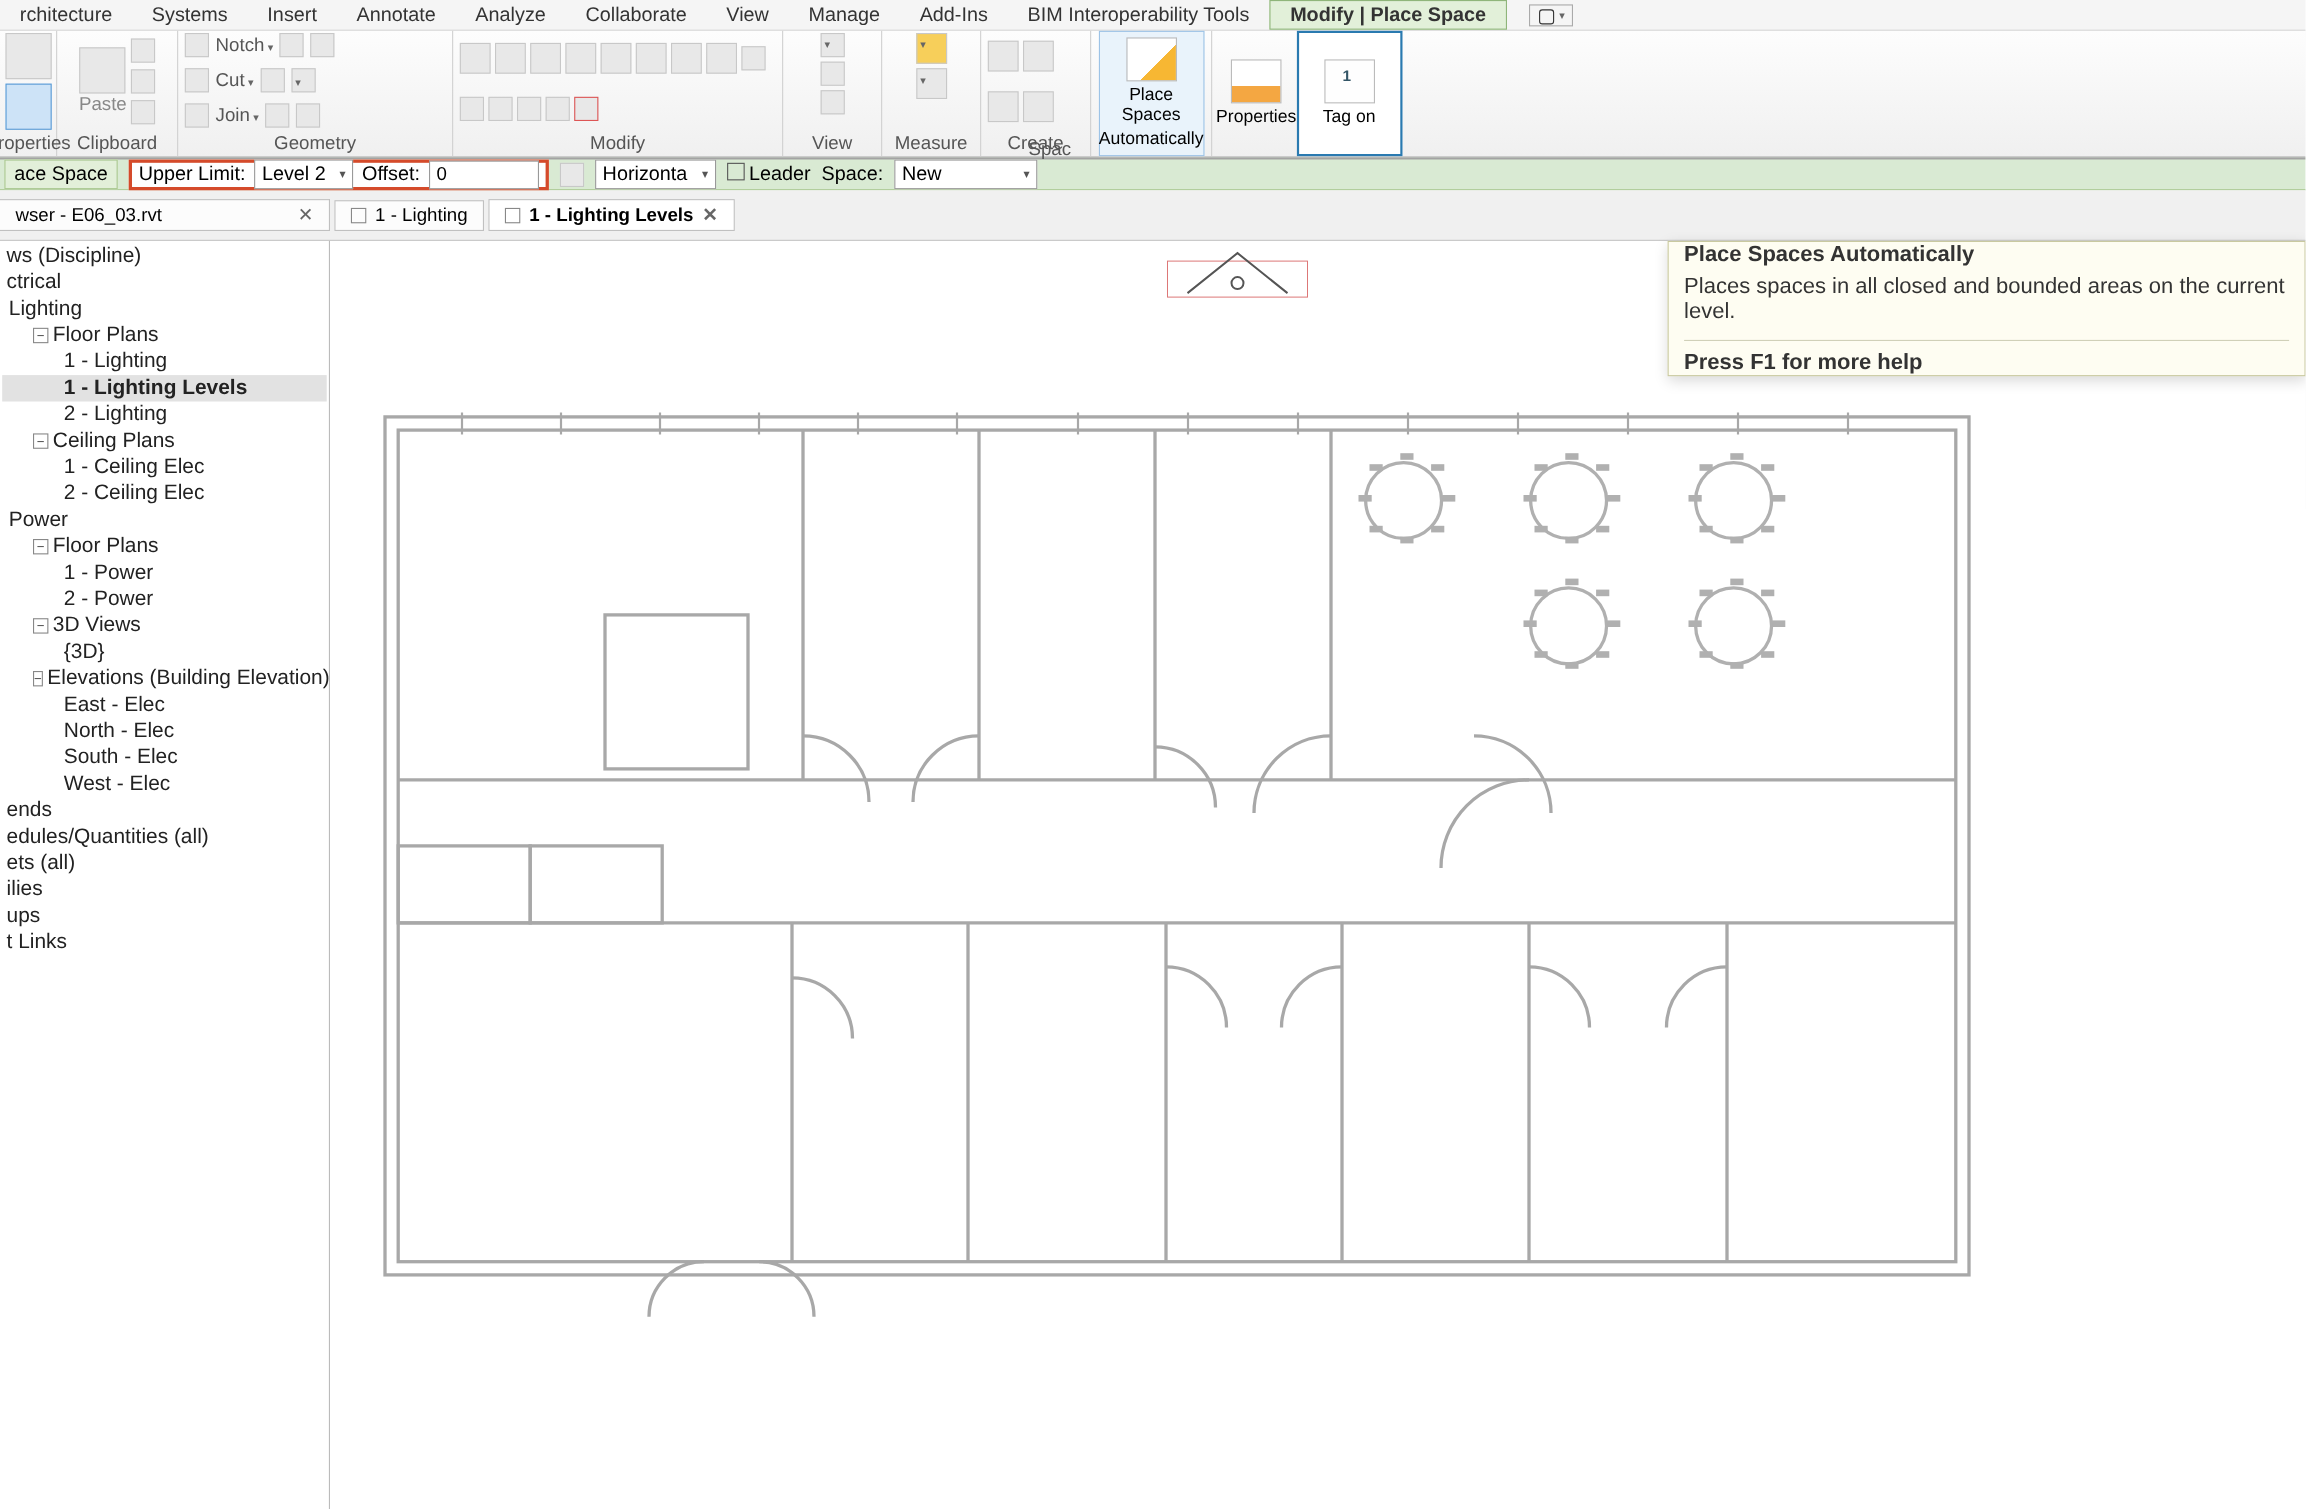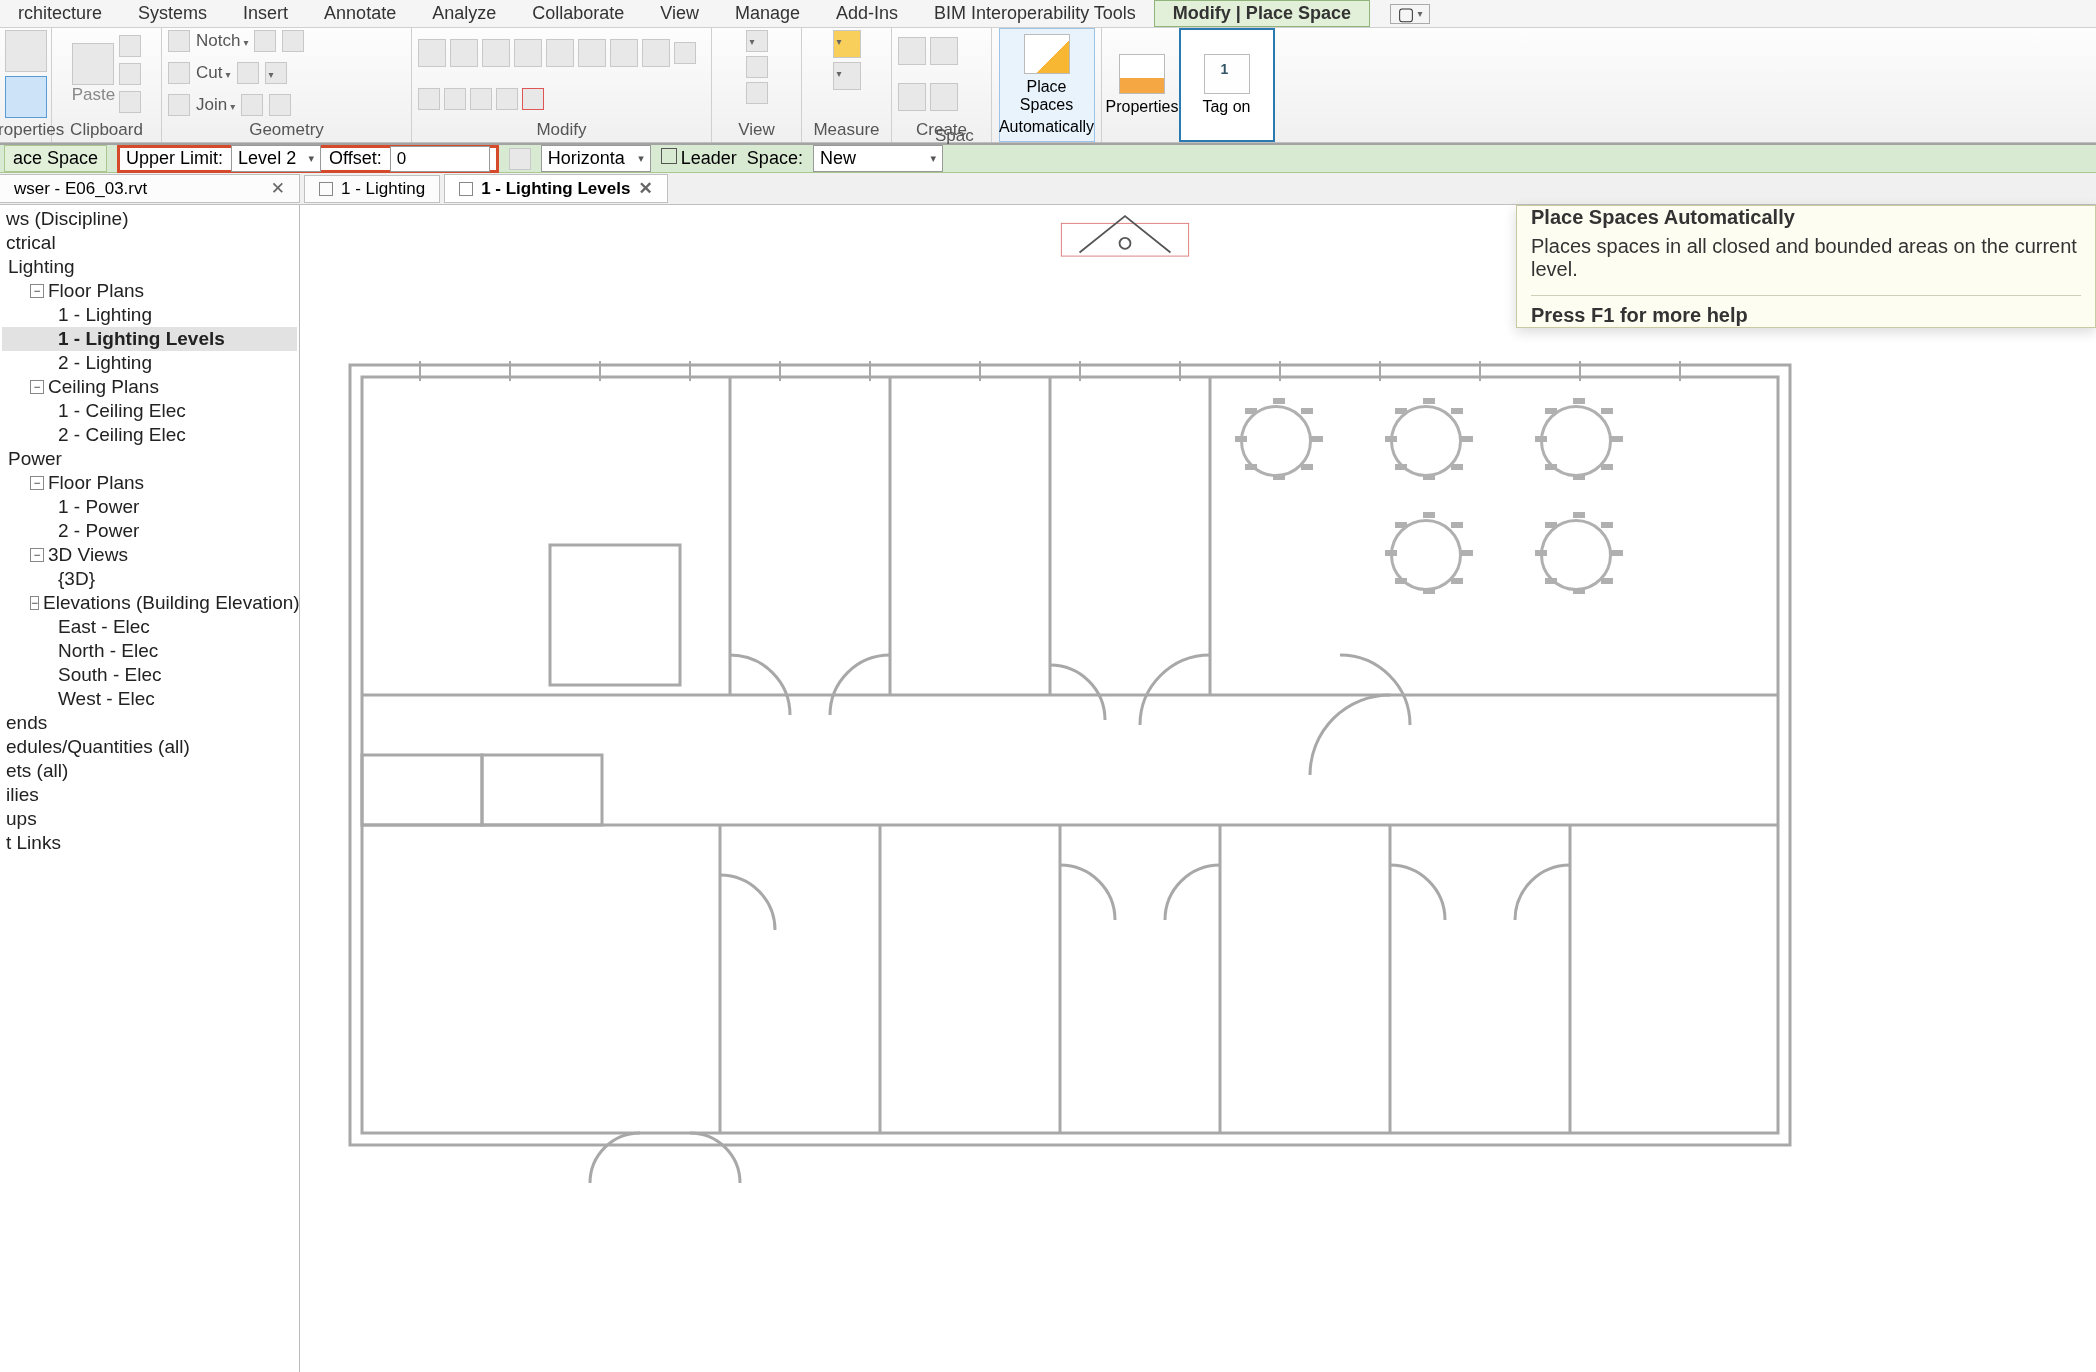--- a/index.html
+++ b/index.html
@@ -27,21 +27,21 @@
 .big-btn .bi { width:46px; height:40px; border:1px solid #bbb; background:#fefefe; }
 
 .options-bar { display:flex; align-items:center; height:30px; background:#d9ead3; border-top:2px solid #a3a3a3; border-bottom:1px solid #a9c78f; font-size:18px; padding-left:4px; gap:10px; }
 .options-bar .btn { padding:2px 8px; background:#e2efd9; border:1px solid #a9c78f; }
 .highlight-box { border:3px solid #d44a2a; display:flex; align-items:center; height:28px; padding:0 6px; gap:8px; background:#fefefe; }
 .dropdown { border:1px solid #999; background:#fff; padding:2px 6px; display:inline-flex; align-items:center; gap:6px; min-width:90px; justify-content:space-between; }
 .dropdown::after { content:"▾"; font-size:11px; color:#555; }
 input.offset { width:100px; border:1px solid #999; padding:2px 6px; font-size:17px; }
 .chk { width:16px; height:16px; border:1px solid #555; display:inline-block; margin-right:4px; }
 
-.tabs-row { display:flex; align-items:center; height:32px; background:#f0f0f0; border-bottom:1px solid #c0c0c0; font-size:17px; }
+.tabs-row { display:flex; align-items:center; height:46px; background:#f0f0f0; border-bottom:1px solid #c0c0c0; font-size:17px; }
 .doc-tab { display:flex; align-items:center; padding:3px 14px; border:1px solid #c0c0c0; background:#fcfcfc; margin-left:4px; gap:8px; }
 .doc-tab.active { background:#fff; font-weight:bold; }
 .close-x { color:#666; }
 
 .content { display:flex; height: calc(1372px - 28px - 115px - 30px - 30px); }
 
 .browser { width:300px; border-right:1px solid #bbb; background:#fff; font-size:19px; color:#222; overflow:hidden; }
 .tree { padding:2px 2px; }
 .tree .node { padding:1px 0 1px 4px; white-space:nowrap; }
 .tree .node.sel { background:#e2e2e2; font-weight:bold; }

